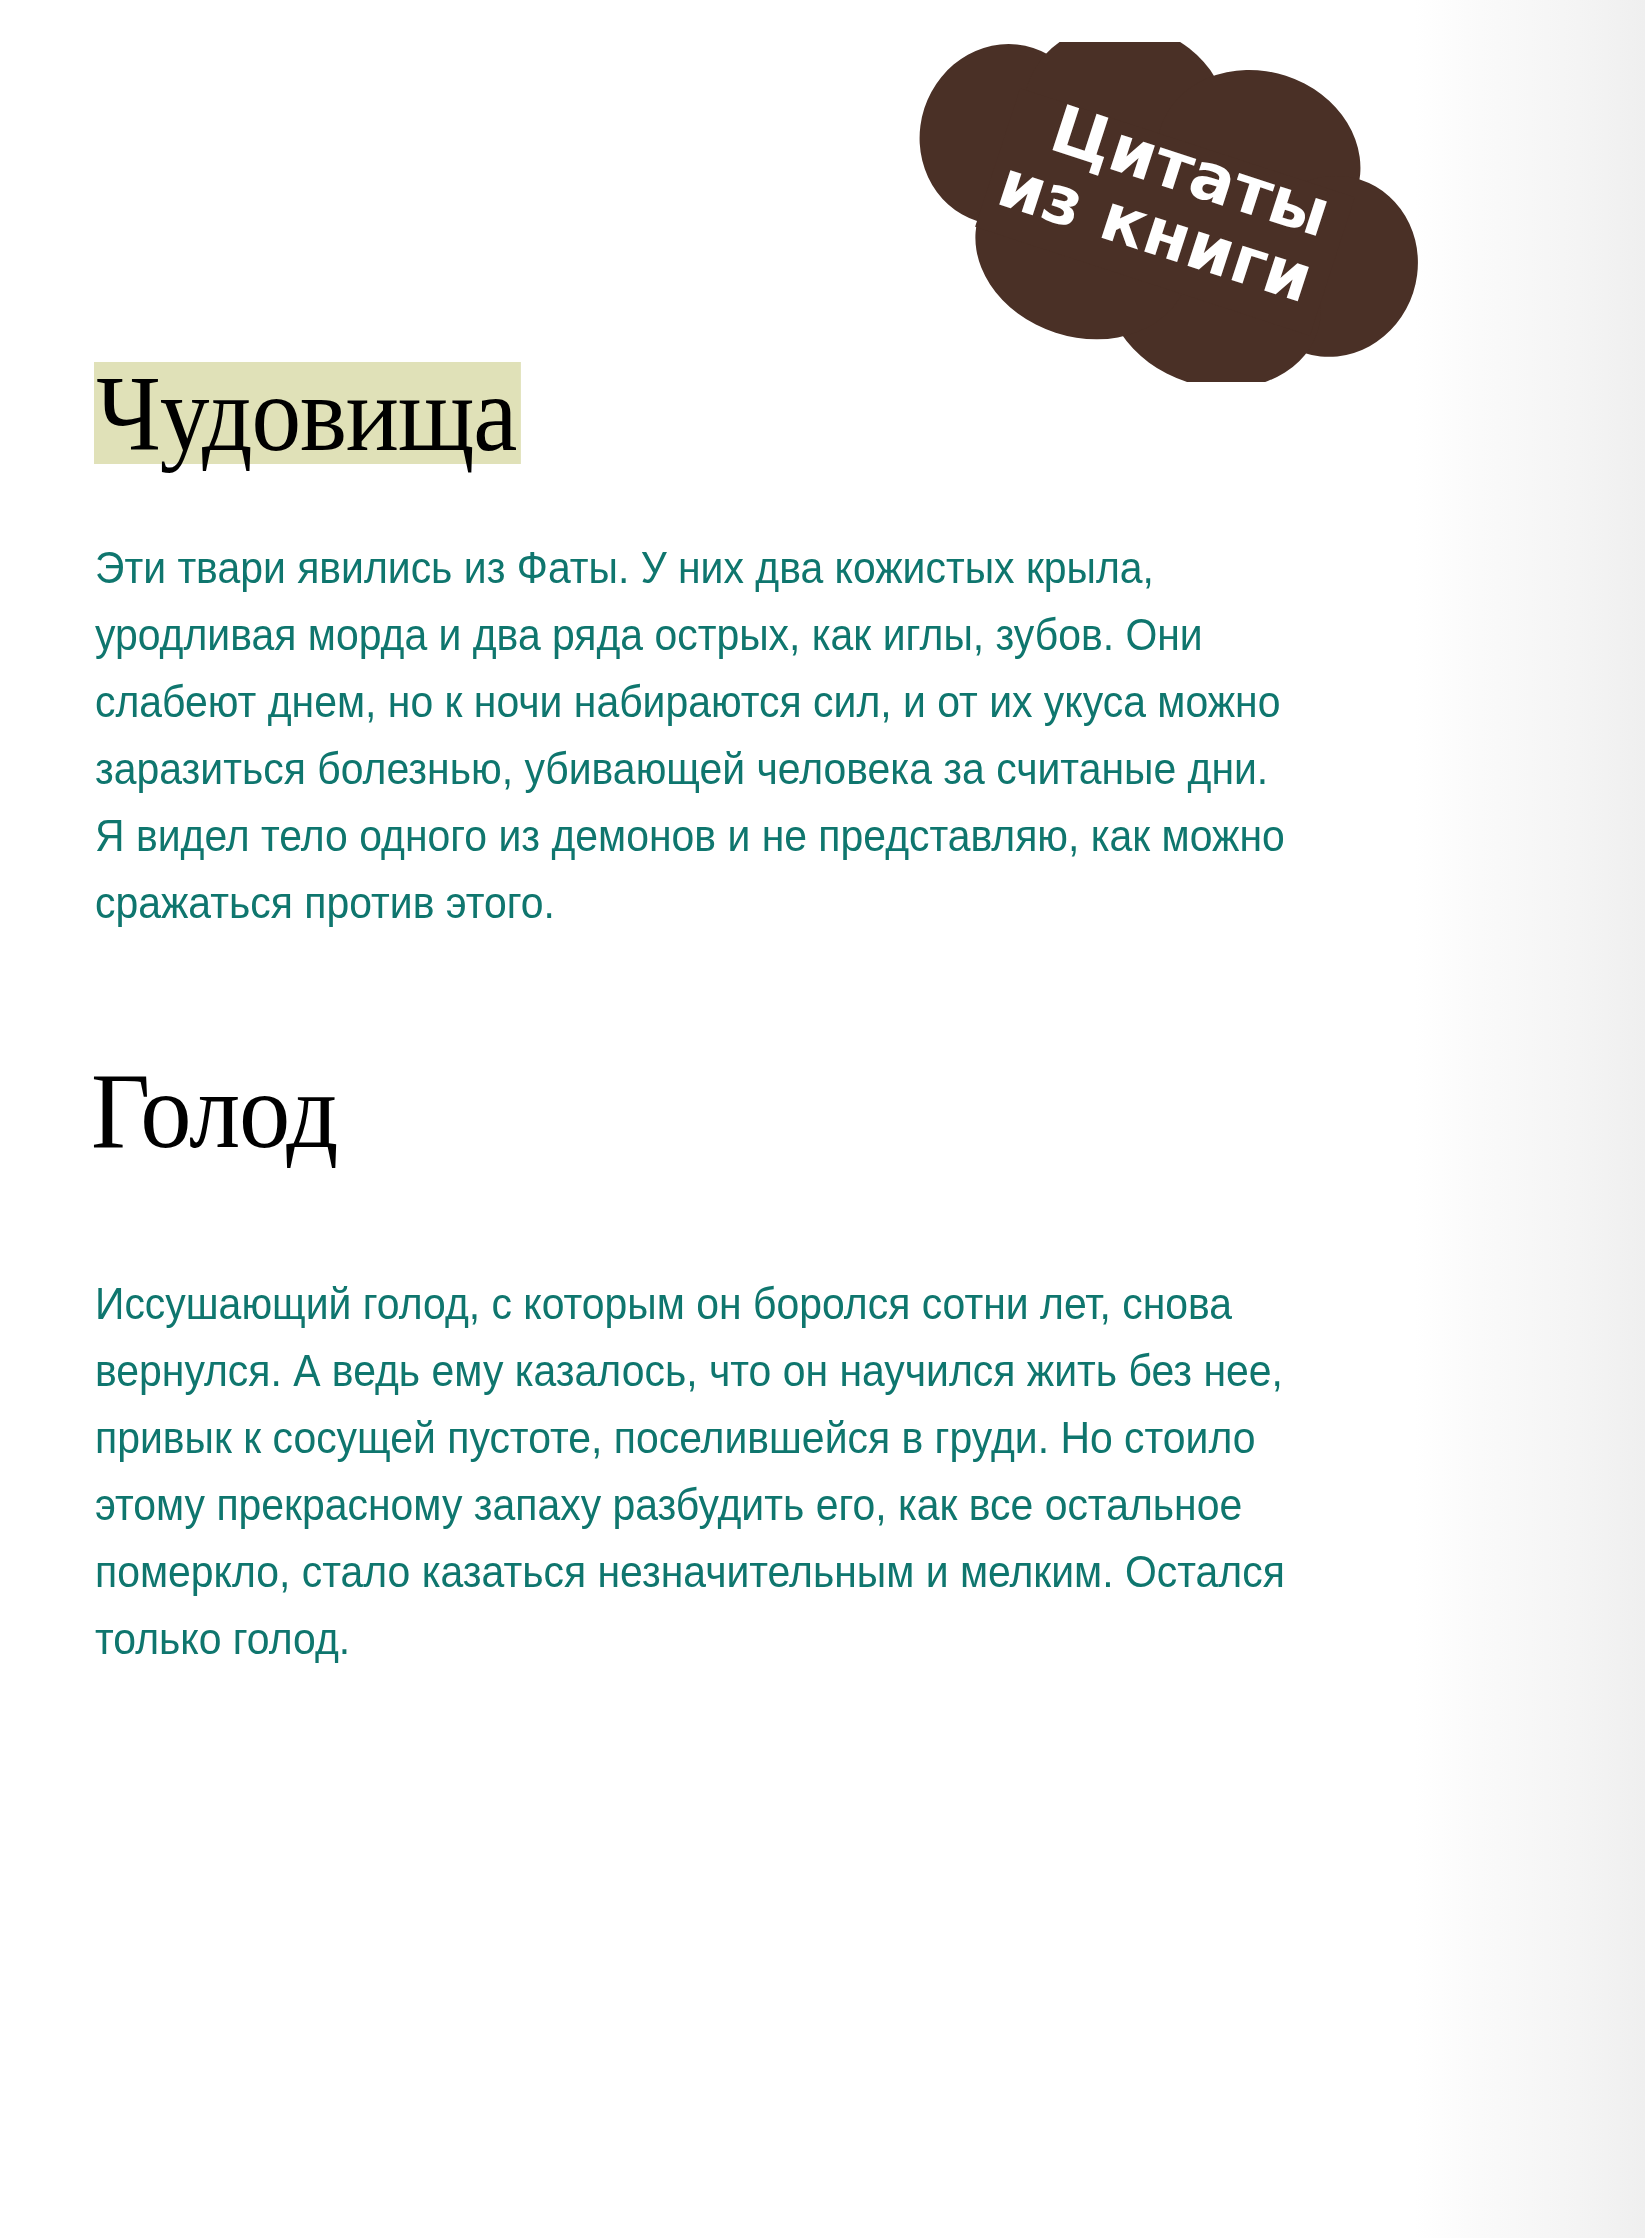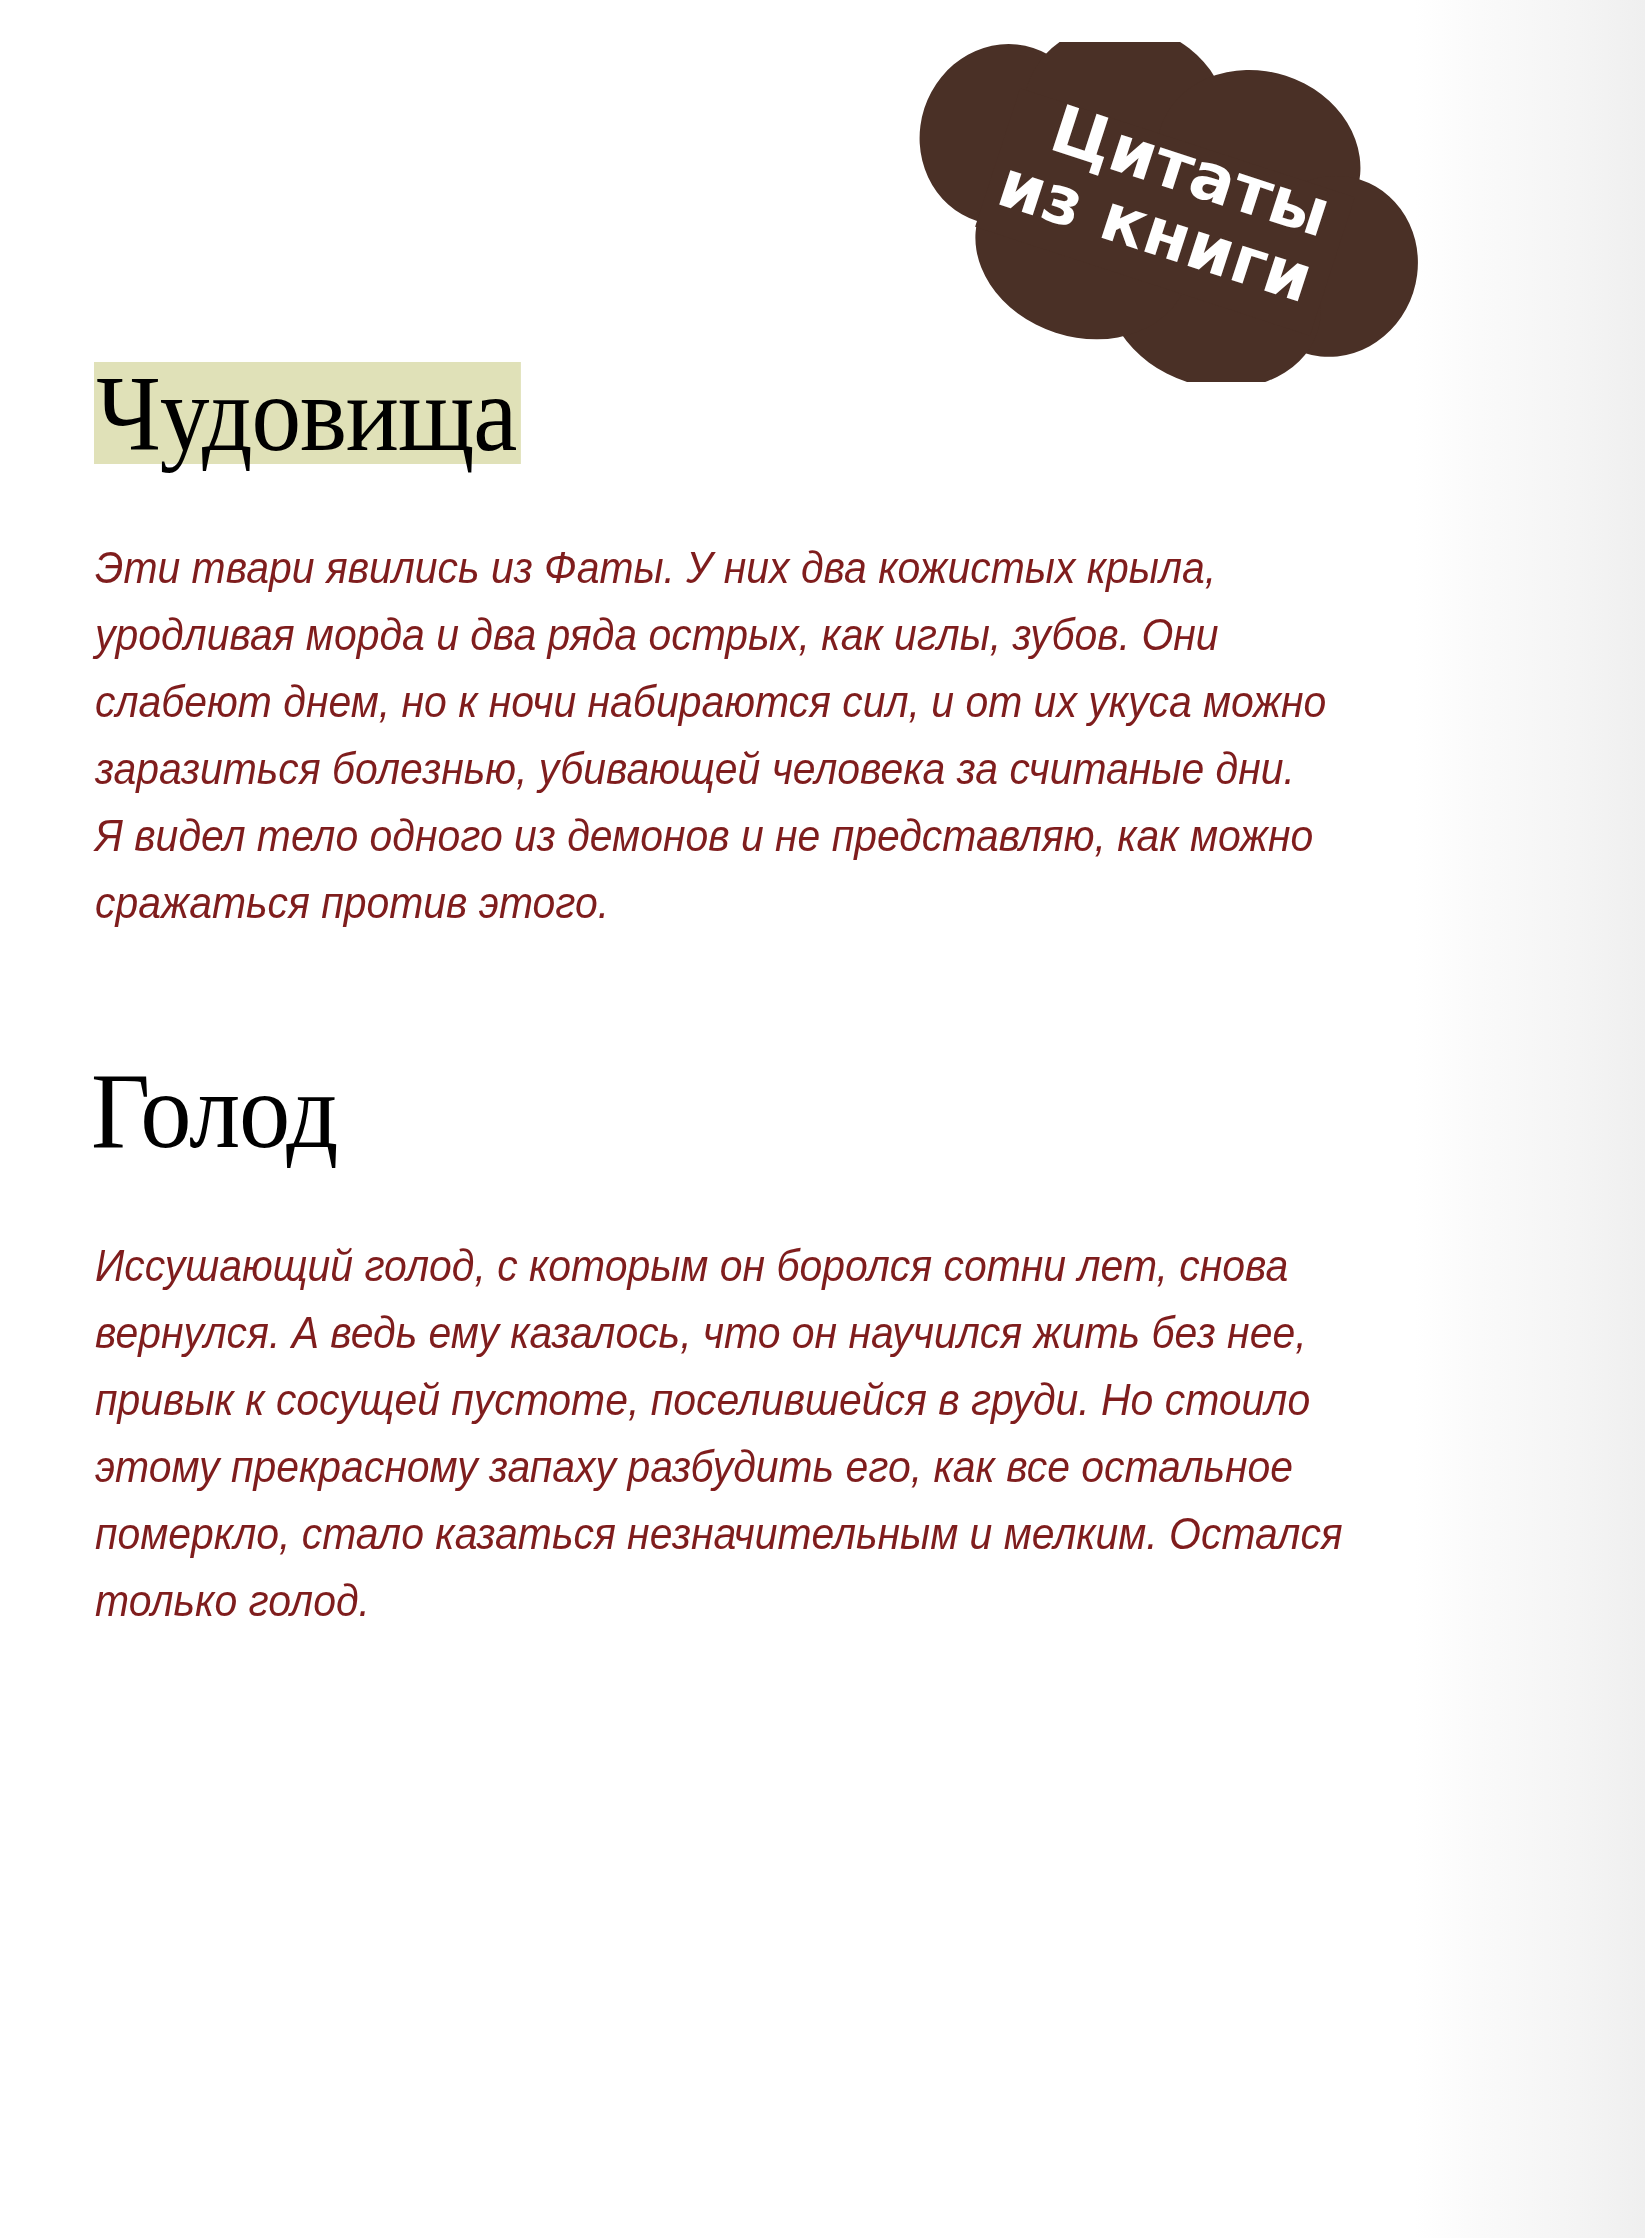--- a/index.html
+++ b/index.html
@@ -67,26 +67,25 @@
 
   
   .para {
     position: absolute;
     left: 95px;
     width: 1457px;
     margin: 0;
     font-family: "Liberation Sans", sans-serif;
     font-size: 44px;
     line-height: 67px;
-    color: #7f1d1d;
-    font-style: italic;
+    color: #0f766e;
   }
   .para .line { display: block; white-space: nowrap; transform: scaleX(0.93); transform-origin: left center; }
   .para.p1 { top: 534px; }
-  .para.p2 { top: 1232px; }
+  .para.p2 { top: 1270px; }
 </style>
 </head>
 <body>
 
 <div class="page">
 
   <div class="badge">
     <svg viewBox="0 0 880 560" xmlns="http://www.w3.org/2000/svg">
       <g fill="#4A3026" transform="rotate(18 440 280)">
         <ellipse cx="150" cy="240" rx="140" ry="150"></ellipse>

